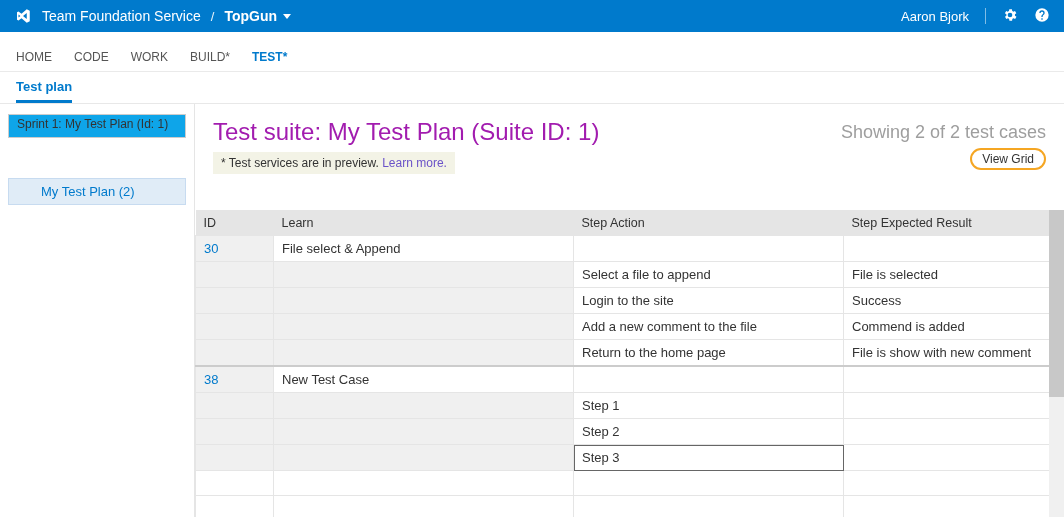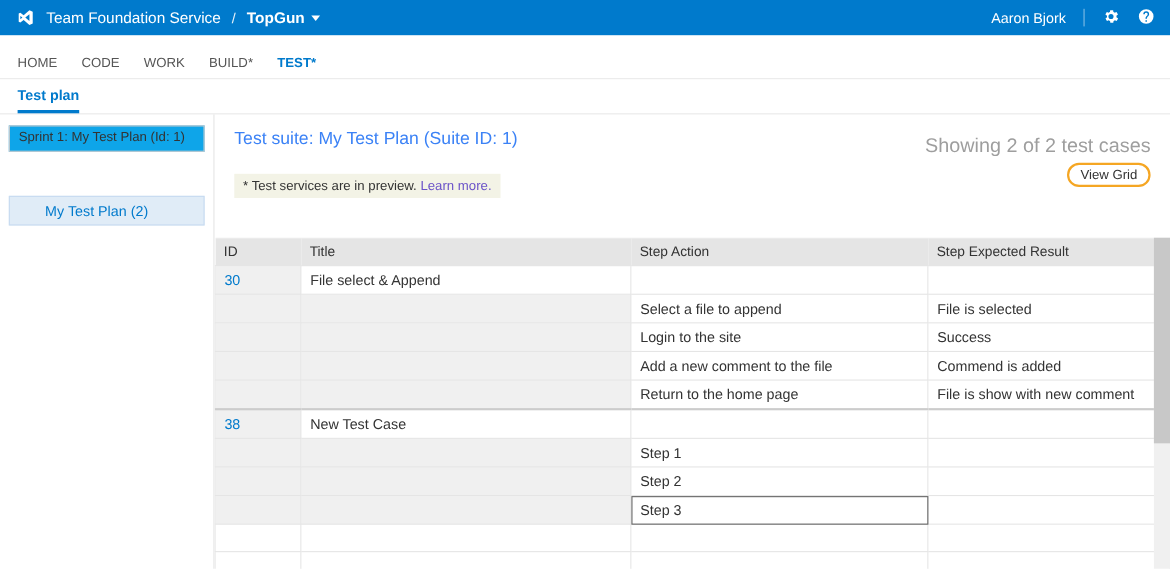--- a/index.html
+++ b/index.html
@@ -33,22 +33,22 @@
 
 
 .body{display:flex;height:calc(517px - 32px - 30px - 32px)}
 .sidebar{width:195px;border-right:1px solid #e5e5e5;padding:10px 8px}
 .plan-select{border:1px solid #ccc;padding:2px 8px;font-size:12px;background:#0ea5e9;min-height:24px;color:#333;cursor:pointer}
 .plan-tree{margin-top:40px}
 .plan-item{background:#e0ecf7;border:1px solid #c7dbf0;padding:5px 8px 5px 32px;color:#007acc;font-size:13px;cursor:pointer}
 
 .content{flex:1;display:flex;flex-direction:column;overflow:hidden}
 .content-header{padding:14px 18px 6px 18px;position:relative}
-.suite-title{font-size:16px;font-weight:300;color:#3b82f6}
-.preview-msg{background:#f3f3e6;padding:4px 8px;margin-top:22px;font-size:12px;display:inline-block;color:#333}
+.suite-title{font-size:24px;font-weight:300;color:#a21caf}
+.preview-msg{background:#f3f3e6;padding:4px 8px;margin-top:6px;font-size:12px;display:inline-block;color:#333}
 .preview-msg a{color:#6a52c8;text-decoration:none}
 .showing{position:absolute;right:18px;top:18px;color:#9e9e9e;font-size:18px;font-weight:300}
 .view-pill{position:absolute;right:18px;top:44px;border:2px solid #f5a623;border-radius:14px;padding:2px 10px;font-size:12px;color:#333}
 
 
 .grid{margin-top:30px;overflow:hidden}
 .grid table{width:100%;border-collapse:collapse;table-layout:fixed}
 .grid th{text-align:left;font-weight:400;font-size:12.5px;color:#333;padding:5px 8px;border-top:1px solid #e5e5e5;border-bottom:1px solid #e5e5e5;background:#e5e5e5}
 .grid td{padding:5px 8px;border:1px solid #e5e5e5;font-size:13px;color:#333;height:25px;background:#fff}
 .grid td.idcell{color:#007acc;background:#f0f0f0;cursor:pointer}
@@ -131,21 +131,21 @@
       <table>
         <colgroup>
           <col class="col-id">
             <col class="col-title">
             <col class="col-action">
             <col>
         </colgroup>
         <thead>
           <tr>
             <th>ID</th>
-            <th>Title</th>
+            <th>Learn</th>
             <th>Step Action</th>
             <th>Step Expected Result</th>
           </tr>
         </thead>
         <tbody id="grid-body">
             <tr>
               <td class="idcell">30</td>
               <td>File select &amp; Append</td>
               <td></td>
               <td></td>

